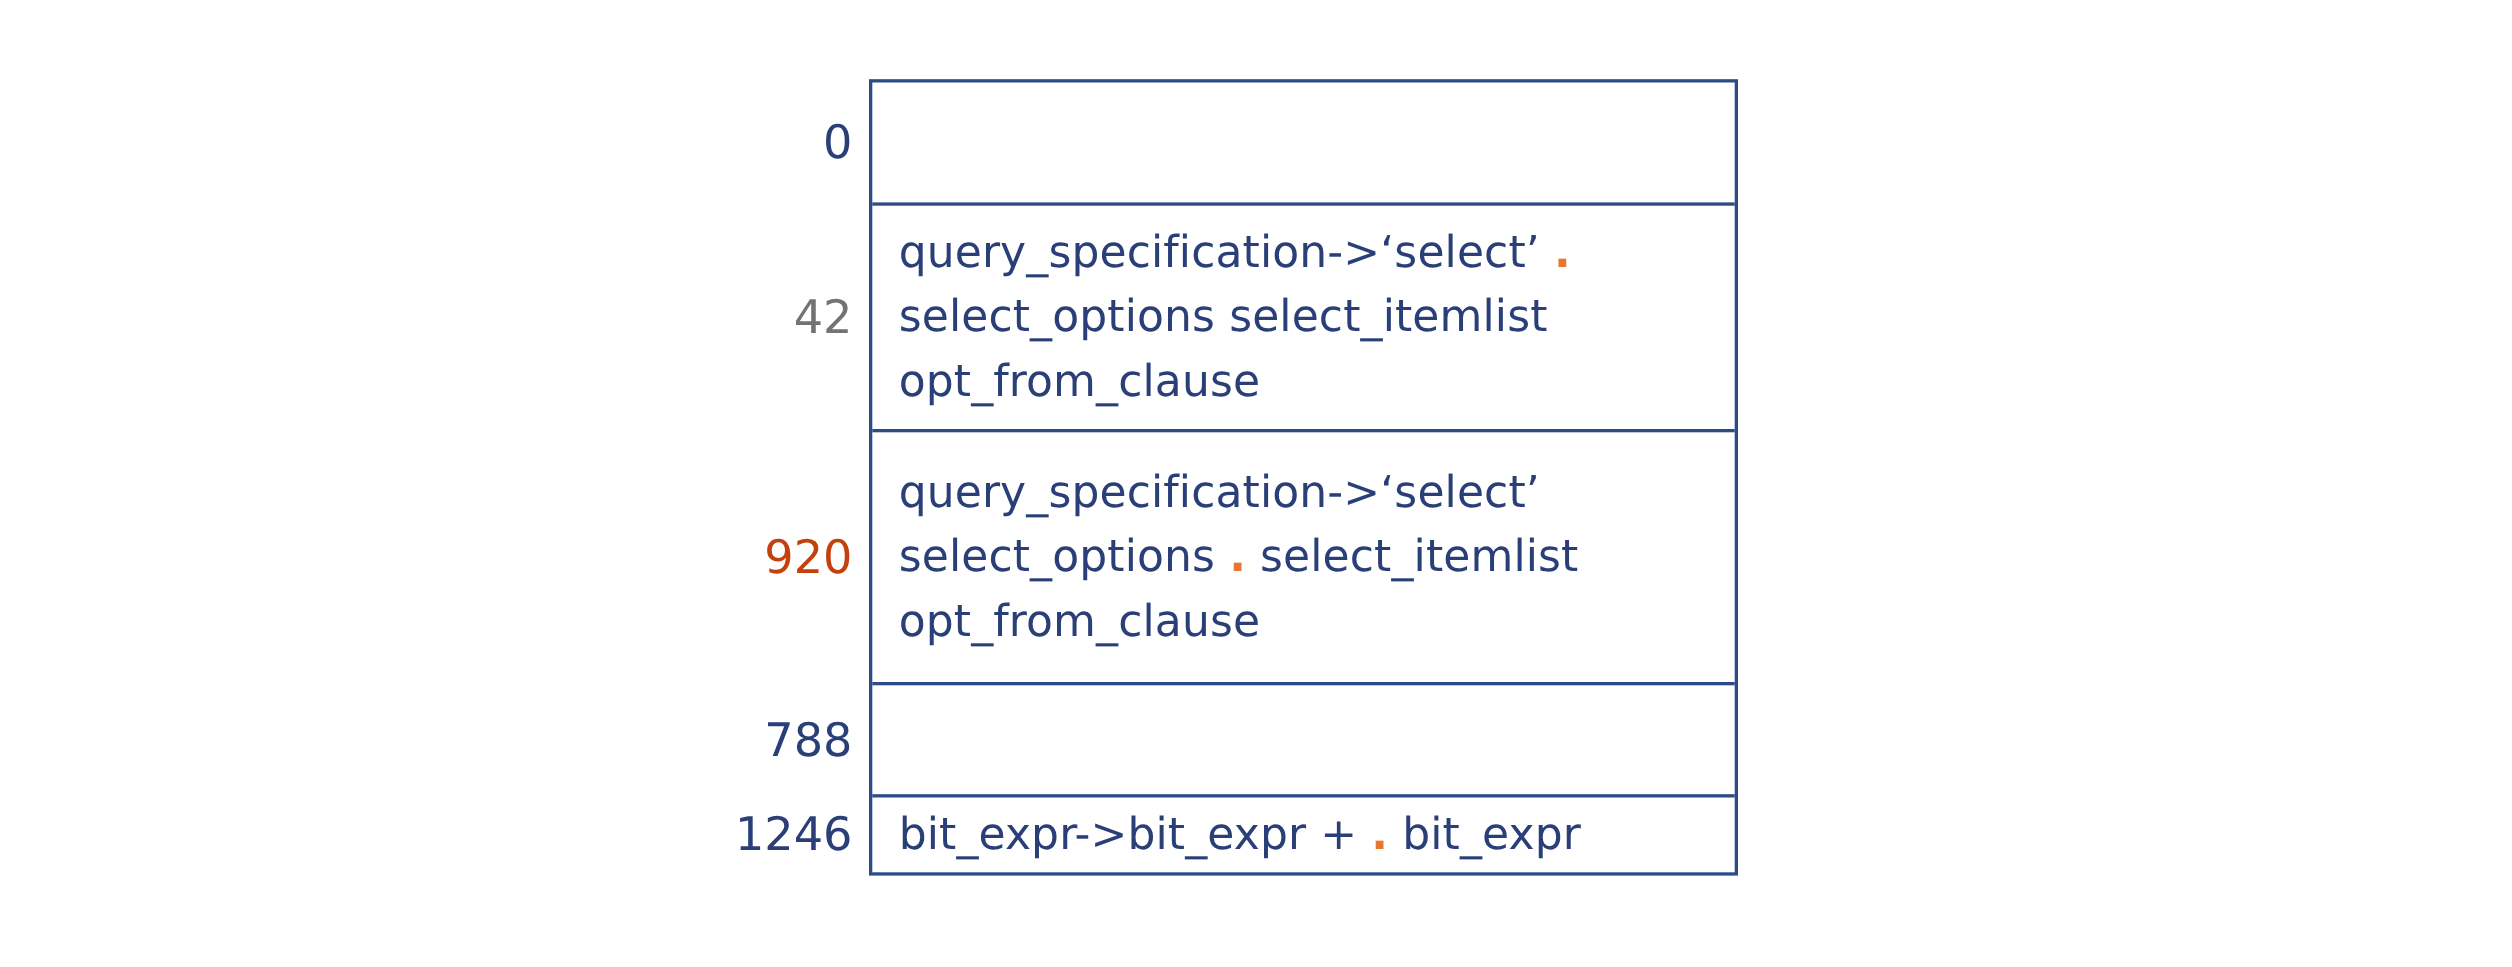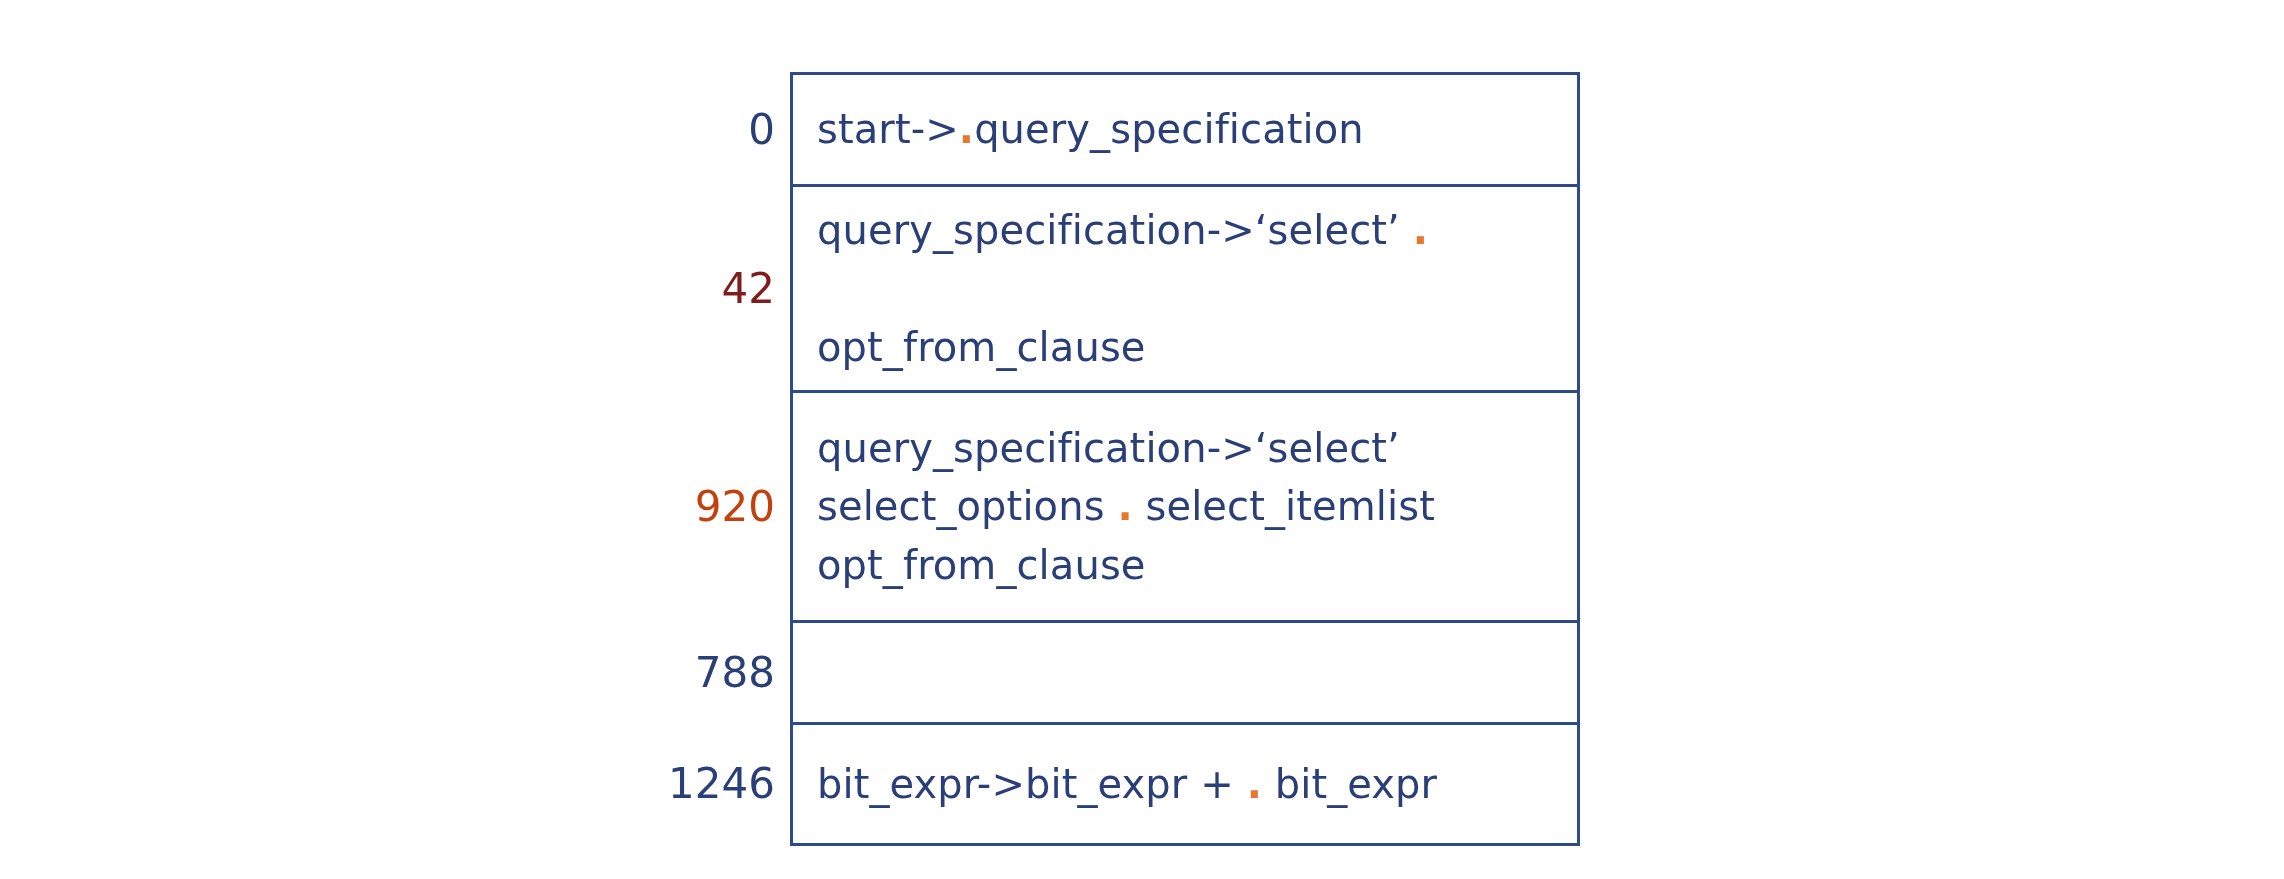--- a/index.html
+++ b/index.html
@@ -77,37 +77,34 @@
     white-space: nowrap;
     font-family: "DejaVu Sans", sans-serif;
     font-weight: 400;
   }
 
   
   .h-r0 { height: 112px; }
   .h-r1 { height: 206px; }
   .h-r2 { height: 230px; }
   .h-r3 { height: 102px; }
-  .h-r4 { height: 118px; justify-content: center; }
+  .h-r4 { height: 68px; justify-content: center; }
 </style>
 </head>
 <body style="background: rgb(255, 255, 255);">
 
 <div id="canvas">
   <div id="item-table">
       <div class="state-row h-r0" style="border-bottom-color: rgb(45, 75, 135);">
         <div class="state-number" style="color: rgb(42, 63, 119);">0</div>
-        <div class="item-cell">
-          <div class="item-text" style="color: rgb(42, 63, 119);"><span>start-&gt;</span><span class="dot" style="color: rgb(232, 119, 46);">.</span><span>query_specification</span></div>
-        </div>
       </div>
       <div class="state-row h-r1" style="border-bottom-color: rgb(45, 75, 135);">
-        <div class="state-number" style="color: #7f1d1d;">42</div>
+        <div class="state-number" style="color: #737373;">42</div>
         <div class="item-cell">
-          <div class="item-text" style="color: rgb(42, 63, 119);"><span>query_specification-&gt;‘select’ </span><span class="dot" style="color: rgb(232, 119, 46);">.</span><br><br><span>opt_from_clause</span></div>
+          <div class="item-text" style="color: rgb(42, 63, 119);"><span>query_specification-&gt;‘select’ </span><span class="dot" style="color: rgb(232, 119, 46);">.</span><br><span>select_options select_itemlist</span><br><span>opt_from_clause</span></div>
         </div>
       </div>
       <div class="state-row h-r2" style="border-bottom-color: rgb(45, 75, 135);">
         <div class="state-number" style="color: #c2410c;">920</div>
         <div class="item-cell">
           <div class="item-text" style="color: rgb(42, 63, 119);"><span>query_specification-&gt;‘select’</span><br><span>select_options </span><span class="dot" style="color: rgb(232, 119, 46);">.</span><span> select_itemlist</span><br><span>opt_from_clause</span></div>
         </div>
       </div>
       <div class="state-row h-r3" style="border-bottom-color: rgb(45, 75, 135); text-align: center;">
         <div class="state-number" style="color: rgb(42, 63, 119);">788</div>

